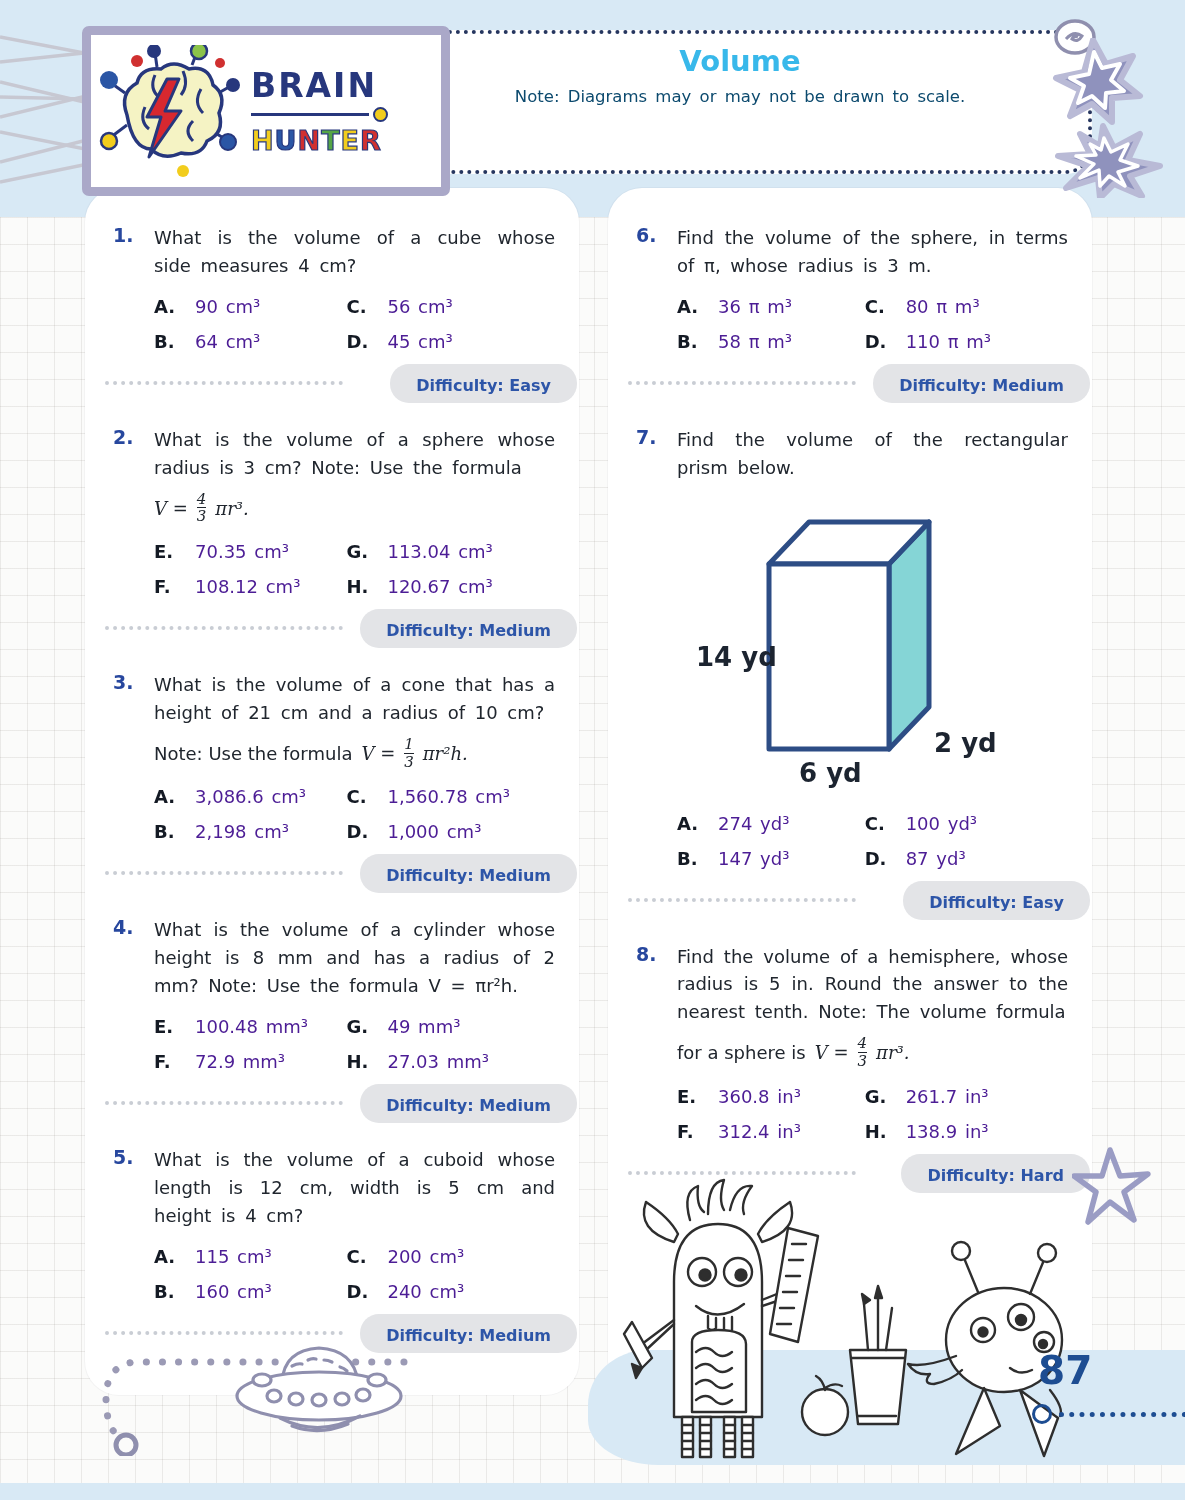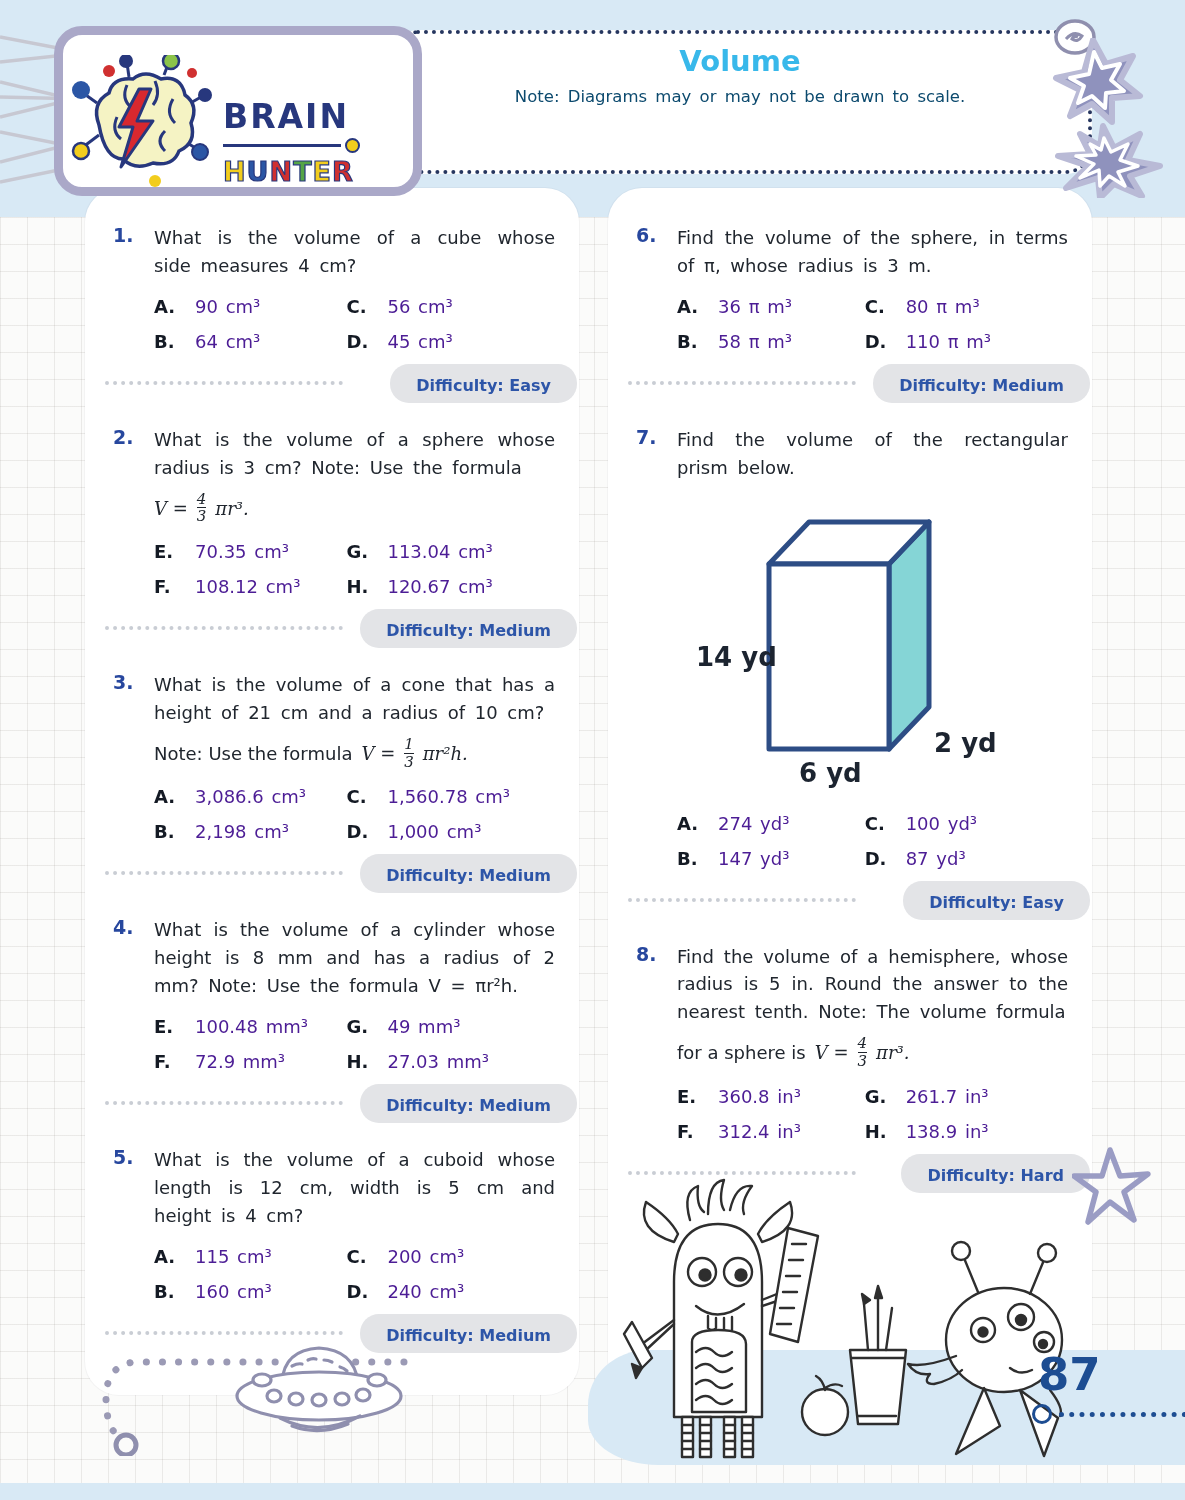--- a/index.html
+++ b/index.html
@@ -10,22 +10,22 @@
     background-image:linear-gradient(to right,rgba(150,145,140,.17) 1px,transparent 1px),
                      linear-gradient(to bottom,rgba(150,145,140,.17) 1px,transparent 1px);
     background-size:27px 27px;z-index:0;}
   
   .header-band{position:absolute;left:392px;top:30px;width:692px;height:136px;background:#ffffff;
     border:4px dotted #26365f;border-radius:26px;z-index:1;}
   .header-titles{position:absolute;left:440px;top:42px;width:600px;text-align:center;z-index:2;}
   .subject{font-size:33px;font-weight:bold;color:#2e3c6b;letter-spacing:1px;}
   .topic{font-size:29px;font-weight:bold;color:#38b8ea;margin-top:2px;}
   .note{font-size:16.5px;color:#0c4a6e;margin-top:9px;word-spacing:3px;}
-  .logo-box{position:absolute;left:54px;top:26px;width:338px;height:152px;background:#fff;
-    border:9px solid #aaa8c8;border-radius:28px;z-index:5;display:flex;align-items:flex-end;padding:0 6px;}
+  .logo-box{position:absolute;left:82px;top:26px;width:338px;height:152px;background:#fff;
+    border:9px solid #aaa8c8;border-radius:7px;z-index:5;display:flex;align-items:center;padding:0 6px;}
   .brand-text{margin-left:4px;}
   .brand-line1{font-size:33px;font-weight:bold;color:#27377d;letter-spacing:2px;}
   .brand-underline{display:flex;align-items:center;margin:2px 0 3px;}
   .brand-underline .rule{width:118px;height:3px;background:#27377d;}
   .brand-underline .enddot{width:11px;height:11px;border-radius:50%;background:#f2cd1d;border:2px solid #27377d;margin-left:4px;}
   .brand-line2{font-size:27px;font-weight:bold;letter-spacing:1px;-webkit-text-stroke:1.2px #27377d;}
   .c-yellow{color:#f2cd1d}.c-blue{color:#2b56a5}.c-red{color:#d03030}.c-green{color:#55a546}
   
   .card{position:absolute;top:188px;height:1207px;background:#ffffff;border-radius:34px;z-index:1;
         padding:36px 24px 0 28px;box-sizing:border-box;box-shadow:0 0 0 1px rgba(60,60,80,.04);}
@@ -47,21 +47,21 @@
   .opt-value{color:#4c1d95;word-spacing:2px;}
   .q-footer{position:relative;height:44px;margin-top:10px;}
   .dots-line{position:absolute;left:-8px;right:212px;top:19px;border-top:4px dotted #c9cdd4;}
   .badge{position:absolute;right:-22px;top:2px;background:#e3e4e7;border-radius:19px;padding:12px 26px 8px;
          font-size:16px;font-weight:bold;color:#2d55a8;white-space:nowrap;}
   
   .diagram{margin:12px 0 4px 58px;width:310px;height:295px;}
   
   .blob{position:absolute;left:588px;top:1350px;width:597px;height:115px;background:#d8e9f5;z-index:2;
         border-radius:60px 0 0 70px / 55px 0 0 45px;}
-  .page-number{position:absolute;left:1038px;top:1348px;font-size:45px;font-weight:bold;color:#1d4d92;z-index:4;}
+  .page-number{position:absolute;left:1038px;top:1348px;font-size:39px;font-weight:bold;color:#1d4d92;z-index:4;}
   .footer-dots{position:absolute;left:1032px;top:1404px;display:flex;align-items:center;z-index:4;}
   .footer-dots .circle{width:14px;height:14px;border:3.5px solid #1d4d92;border-radius:50%;background:transparent;}
   .footer-dots .dline{width:128px;border-top:5px dotted #1d4d92;margin-left:7px;}
   .deco{position:absolute;z-index:6;}
   .doodles{position:absolute;left:612px;top:1172px;width:520px;height:290px;z-index:3;}
 </style>
 </head>
 <body>
 
 <div class="page">

